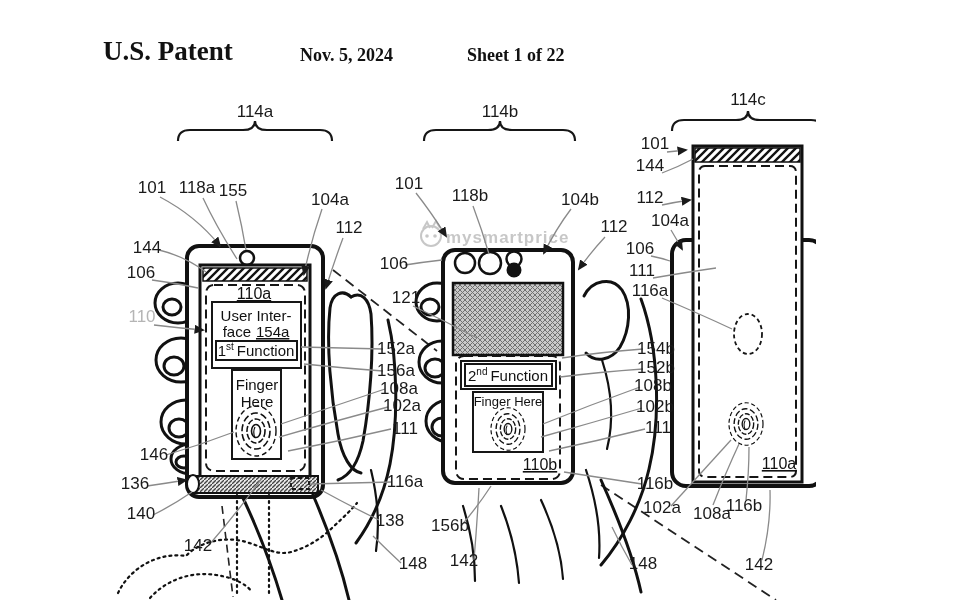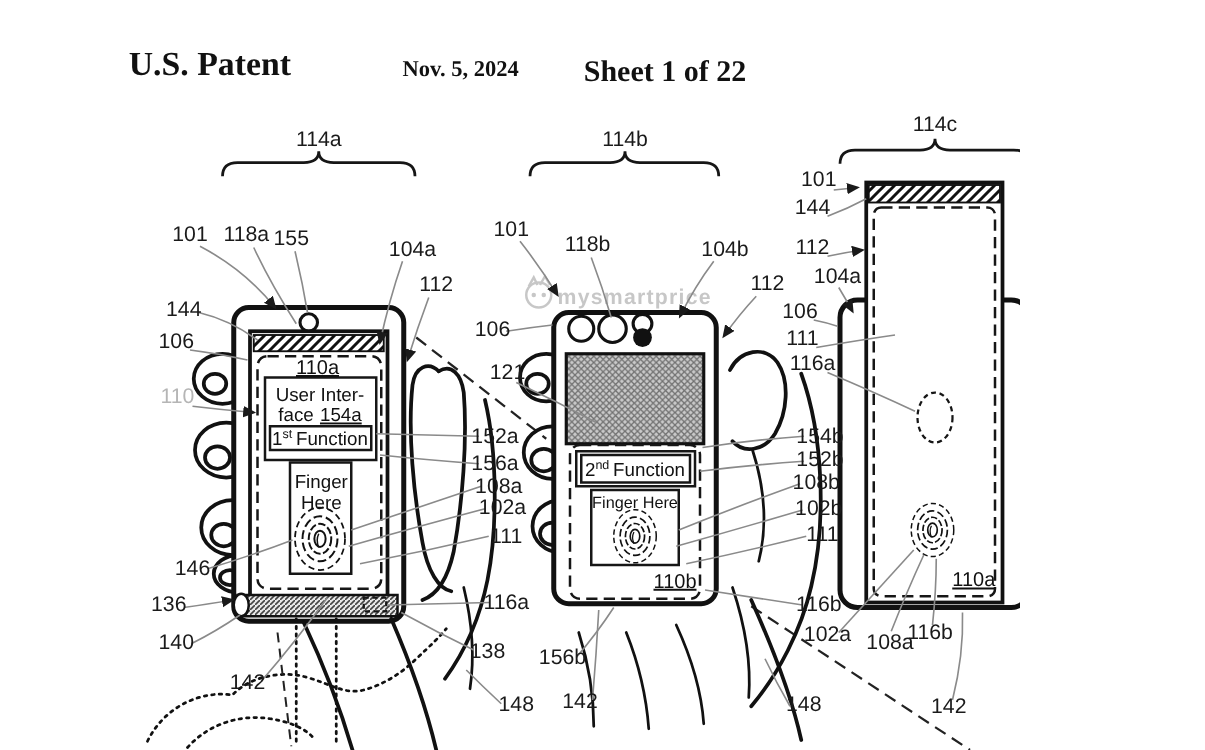--- a/index.html
+++ b/index.html
@@ -1,21 +1,21 @@
 <!DOCTYPE html>
 <html><head>
 <meta charset="utf-8">
 <style>
   html,body{margin:0;padding:0;background:#ffffff;}
   .page{position:relative;width:816px;height:600px;background:#ffffff;overflow:hidden;
         font-family:"Liberation Sans",sans-serif;}
   .hdr{position:absolute;color:#111;font-family:"Liberation Serif",serif;font-weight:bold;white-space:nowrap;}
   #hdr-title{left:103px;top:36px;font-size:27px;}
-  #hdr-date{left:322px;top:45px;font-size:18px;}
-  #hdr-sheet{left:467px;top:45px;font-size:24px;}
+  #hdr-date{left:300px;top:45px;font-size:18px;}
+  #hdr-sheet{left:467px;top:45px;font-size:18px;}
   #hdr-patno{left:672px;top:42px;font-size:22px;}
   svg{position:absolute;left:0;top:0;}
   svg text{font-family:"Liberation Sans",sans-serif;}
   .ref{font-size:17px;fill:#1a1a1a;text-anchor:middle;}
   .ref.gray{fill:#b5b5b5;}
   .ldr{fill:none;stroke:#8a8a8a;stroke-width:1.3;}
   .proj{fill:none;stroke:#222;stroke-width:1.8;stroke-dasharray:10 6;}
   .dash2{fill:none;stroke:#222;stroke-width:1.6;stroke-dasharray:8 5;}
   .dot{fill:none;stroke:#111;stroke-width:2.2;stroke-dasharray:2 4;stroke-linecap:round;}
   .hand{fill:none;stroke:#111;stroke-width:3;stroke-linecap:round;}

